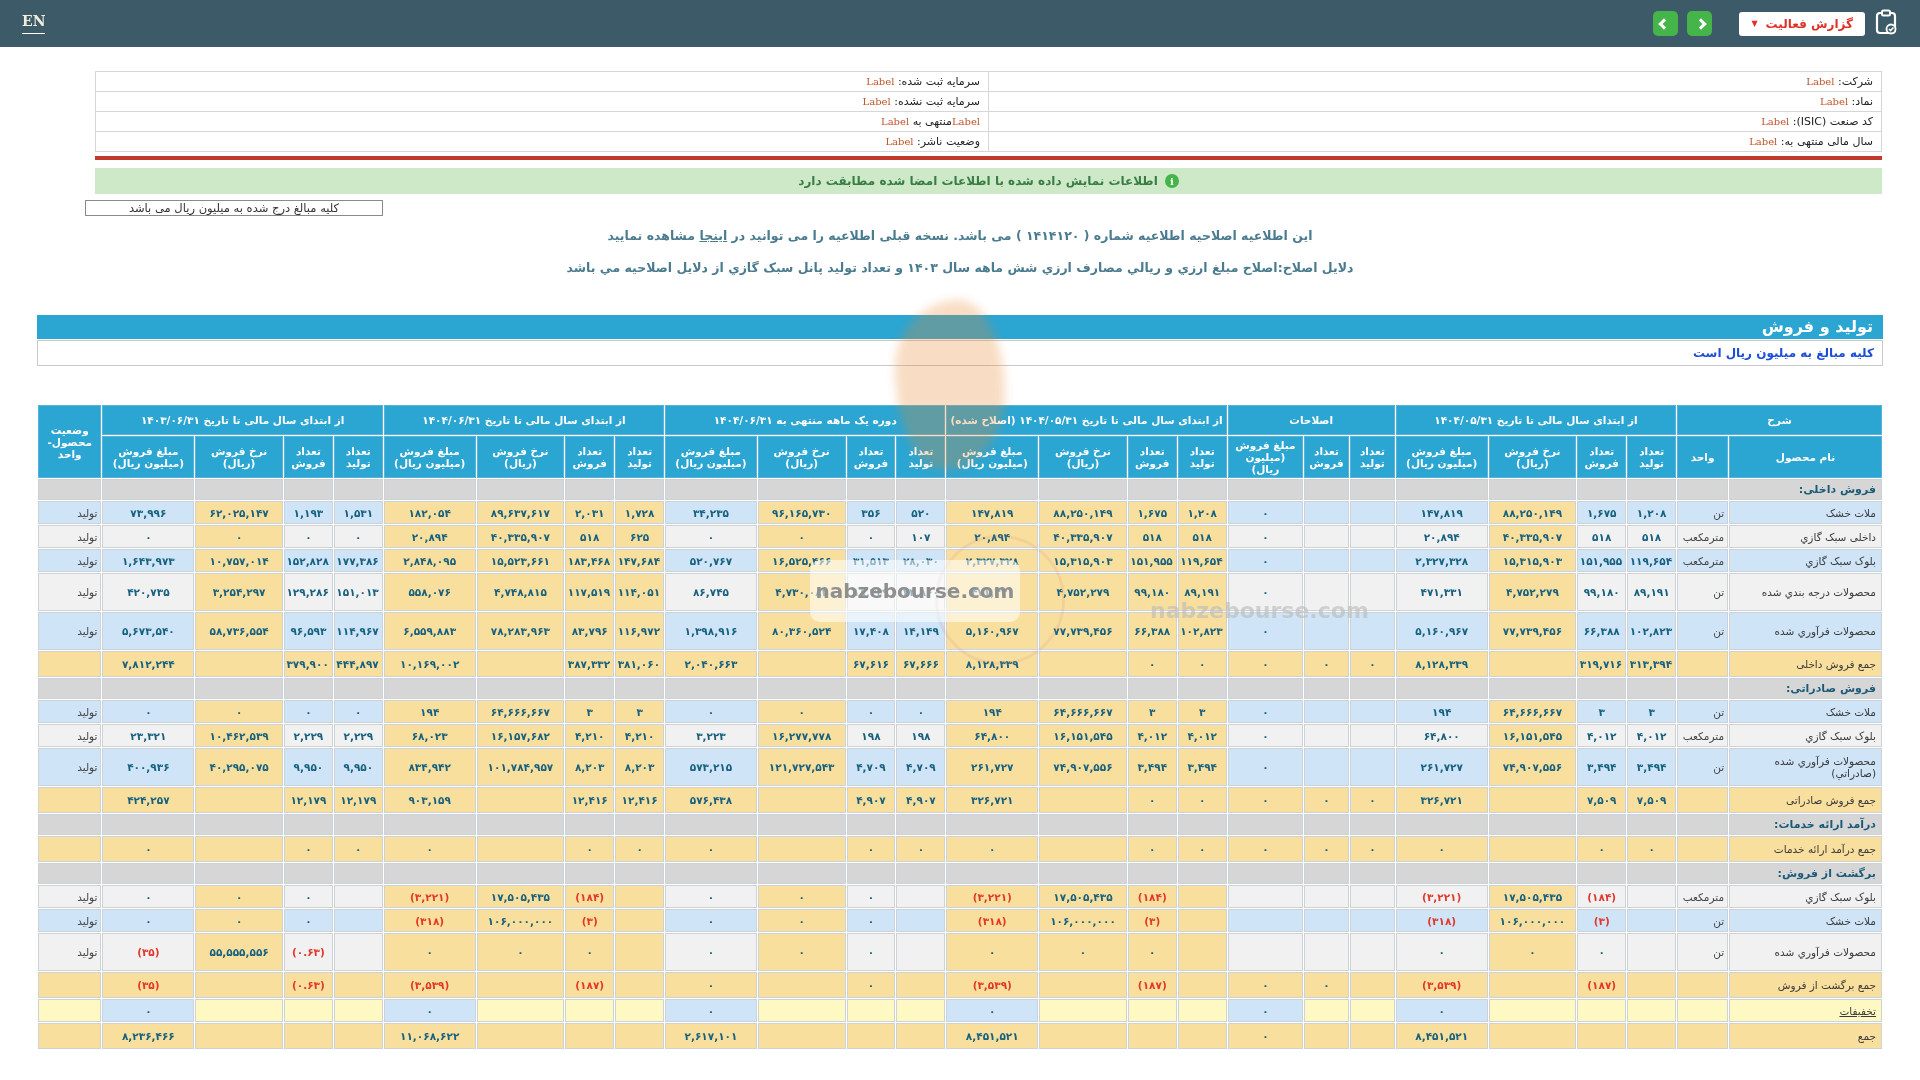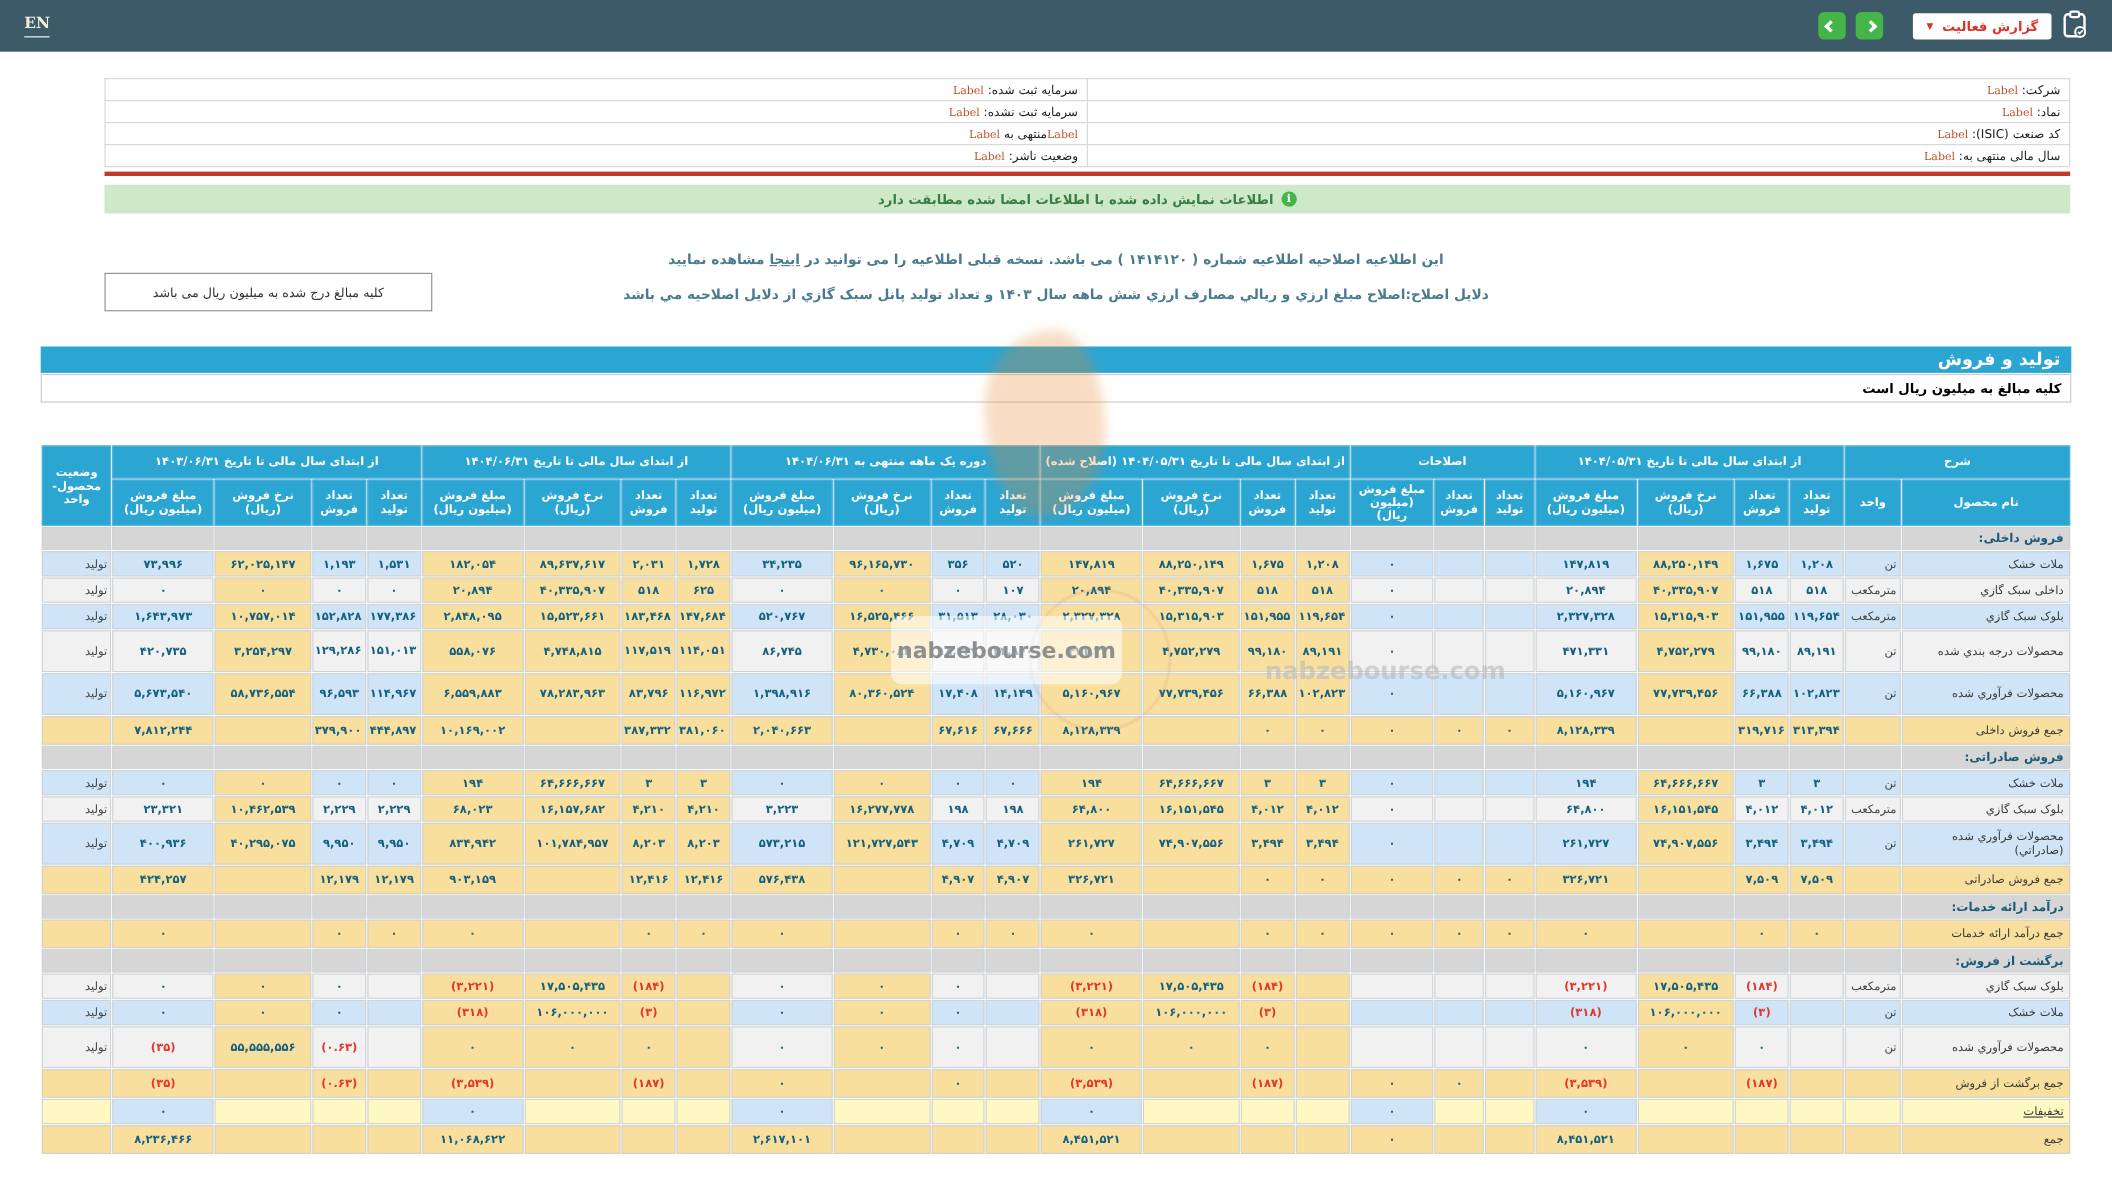--- a/index.html
+++ b/index.html
@@ -34,33 +34,33 @@
   .info-table .val{color:#C0532A;font-size:10px;font-family:"DejaVu Serif",serif;}
   .red-line{position:absolute;top:156px;left:95px;width:1787px;height:4px;background:#C0392B;}
   
   .green-bar{position:absolute;top:168px;left:95px;width:1787px;height:26px;background:#CDE9C8;
     display:flex;align-items:center;justify-content:center;gap:7px;
     color:#3A7D44;font-size:12px;font-weight:bold;}
   .info-icon{width:14px;height:14px;border-radius:50%;background:#45B549;color:#fff;
     font-size:10px;font-weight:bold;display:flex;align-items:center;justify-content:center;
     font-family:"DejaVu Serif",serif;}
   
-  .amounts-box{position:absolute;top:200px;left:95px;width:298px;height:35px;background:#fff;
+  .amounts-box{position:absolute;top:200px;left:85px;width:298px;height:16px;background:#fff;
     border:1px solid #8A8A8A;font-size:11.5px;color:#333;display:flex;align-items:center;
-    justify-content:center;margin-top:48px;}
+    justify-content:center;}
   .notice{position:absolute;left:0;width:1920px;text-align:center;color:#4A7B8E;
     font-size:12.5px;font-weight:bold;}
   .notice-1{top:228px;}
   .notice-2{top:260px;}
   .here-link{color:#4A7B8E;text-decoration:underline;cursor:pointer;}
   
   .section-bar{position:absolute;top:315px;left:37px;width:1846px;height:24px;background:#2BA5D2;
     color:#fff;font-size:16px;font-weight:bold;line-height:24px;padding-right:10px;}
   .section-sub{position:absolute;top:340px;left:37px;width:1846px;height:26px;background:#fff;
-    border:1px solid #C9C9C9;color:#000000;font-size:12px;font-weight:bold;line-height:24px;
+    border:1px solid #C9C9C9;color:#1d4ed8;font-size:12px;font-weight:bold;line-height:24px;
     padding-right:8px;}
   
   .main-table{position:absolute;top:404px;left:37px;width:1846px;table-layout:fixed;
     border-collapse:separate;border-spacing:1px;background:#fff;}
   .main-table th{background:#2BA5D2;color:#fff;font-size:10.5px;font-weight:bold;
     border:1px solid #57B3D9;padding:2px;text-align:center;vertical-align:middle;}
   .main-table thead tr:first-child{height:30px;}
   .main-table thead tr:last-child{height:40px;}
   .main-table td{border:1px solid #CDD2D6;padding:1px 3px;font-size:10.5px;
     vertical-align:middle;overflow:hidden;}

